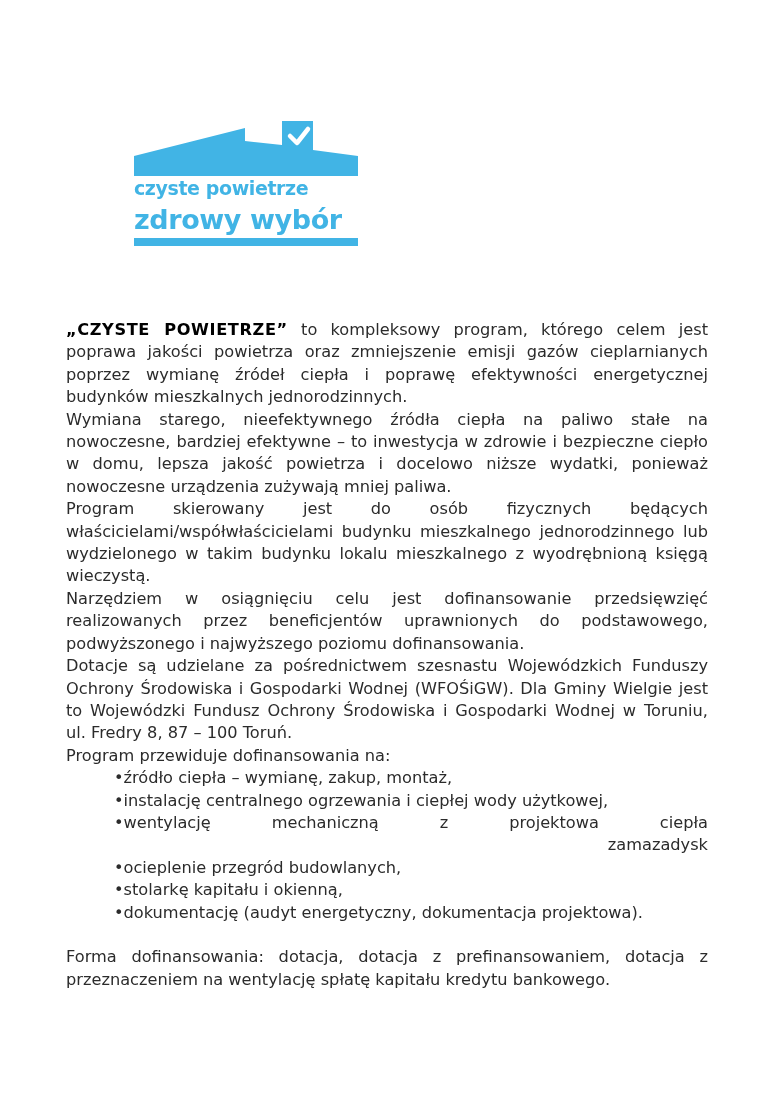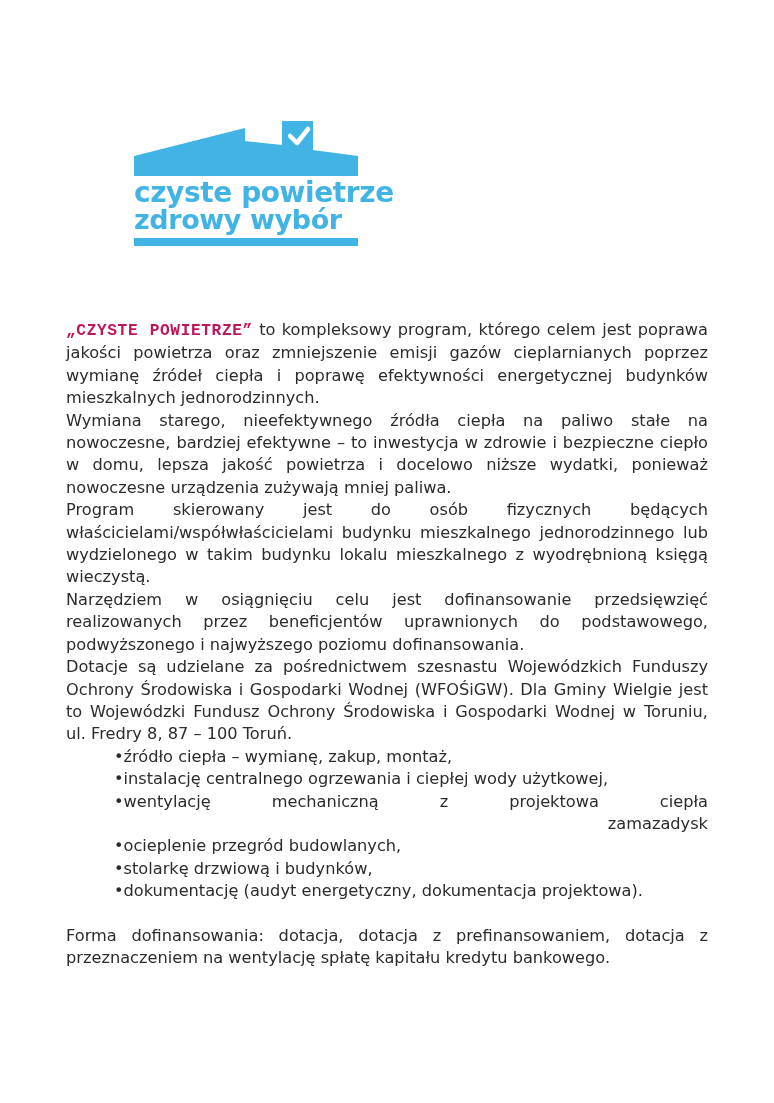--- a/index.html
+++ b/index.html
@@ -3,32 +3,32 @@
 <meta charset="utf-8">
 <style>
   html, body { margin: 0; padding: 0; background: #ffffff; }
   body { width: 774px; height: 1103px; position: relative; overflow: hidden;
          font-family: "DejaVu Sans", sans-serif; color: #2b2b2b; }
   .logo { position: absolute; left: 130px; top: 118px; width: 236px; height: 130px; }
   .logo svg { display: block; }
   .logo-line1, .logo-line2 {
     position: absolute; left: 4px; width: 228px;
     font-family: "DejaVu Sans", sans-serif; font-weight: bold;
-    color: #41b4e5; font-size: 28px; letter-spacing: -0.4px; line-height: 1;
+    color: #41b4e5; font-size: 19px; letter-spacing: -0.4px; line-height: 1;
     white-space: nowrap;
   }
   .logo-line1 { top: 61px; }
   .logo-line2 { top: 88px; font-size: 27px; }
   .logo-bar { position: absolute; left: 4px; top: 120px; width: 224px; height: 8px; background: #41b4e5; }
 
   .content { position: absolute; left: 66px; top: 319px; width: 642px;
              font-size: 16.2px; line-height: 22.4px; }
   .content p { margin: 0; text-align: justify; }
   .content p.last-left { text-align-last: left; }
-  .highlight { color: #be185d; font-weight: bold; letter-spacing: 0.6px; font-family: Liberation Mono, monospace; }
+  .highlight { color: #000000; font-weight: bold; letter-spacing: 0.6px; }
   .list { margin: 0; padding: 0 0 0 48px; list-style: none; }
   .list li { margin: 0; text-align: justify; }
   .list li.wide { text-align-last: justify; }
   .list li.wide-cont { padding-left: 0; margin-left: -48px; text-align: right; }
   .gap { height: 22.4px; }
 </style>
 </head>
 <body>
 
 <div class="logo">
@@ -42,24 +42,25 @@
 </div>
 
 <div class="content">
   <p class="last-left">
     <span class="highlight">„CZYSTE POWIETRZE”</span><span> to kompleksowy program, którego celem jest poprawa jakości powietrza oraz zmniejszenie emisji gazów cieplarnianych poprzez wymianę źródeł ciepła i poprawę efektywności energetycznej budynków mieszkalnych jednorodzinnych.</span>
   </p>
   <p class="last-left">Wymiana starego, nieefektywnego źródła ciepła na paliwo stałe na nowoczesne, bardziej efektywne – to inwestycja w zdrowie i bezpieczne ciepło w domu, lepsza jakość powietrza i docelowo niższe wydatki, ponieważ nowoczesne urządzenia zużywają mniej paliwa.</p>
   <p class="last-left">Program skierowany jest do osób fizycznych będących właścicielami/współwłaścicielami budynku mieszkalnego jednorodzinnego lub wydzielonego w takim budynku lokalu mieszkalnego z wyodrębnioną księgą wieczystą.</p>
   <p class="last-left">Narzędziem w osiągnięciu celu jest dofinansowanie przedsięwzięć realizowanych przez beneficjentów uprawnionych do podstawowego, podwyższonego i najwyższego poziomu dofinansowania.</p>
   <p class="last-left">Dotacje są udzielane za pośrednictwem szesnastu Wojewódzkich Funduszy Ochrony Środowiska i Gospodarki Wodnej (WFOŚiGW). Dla Gminy Wielgie jest to Wojewódzki Fundusz Ochrony Środowiska i Gospodarki Wodnej w Toruniu, ul. Fredry 8, 87 – 100 Toruń.</p>
+  <p class="last-left">Program przewiduje dofinansowania na:</p>
   <ul class="list">
     <li>•źródło ciepła – wymianę, zakup, montaż,</li>
     <li>•instalację centralnego ogrzewania i ciepłej wody użytkowej,</li>
     <li class="wide">•wentylację mechaniczną z projektowa ciepła</li>
     <li class="wide-cont">zamazadysk</li>
     <li>•ocieplenie przegród budowlanych,</li>
-    <li>•stolarkę drzwiową i budynków,</li>
+    <li>•stolarkę kapitału i okienną,</li>
     <li>•dokumentację (audyt energetyczny, dokumentacja projektowa).</li>
   </ul>
   <div class="gap"></div>
   <p class="last-left">Forma dofinansowania: dotacja, dotacja z prefinansowaniem, dotacja z przeznaczeniem na wentylację spłatę kapitału kredytu bankowego.</p>
 </div>
 
 </body></html>

